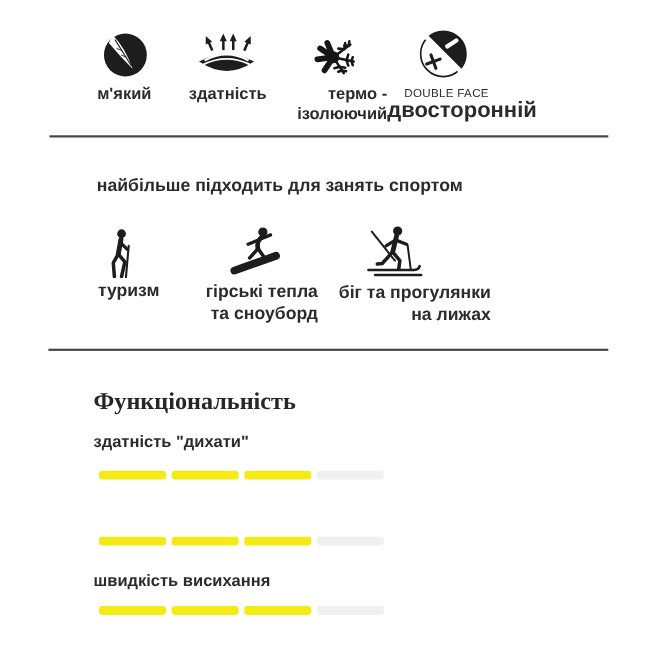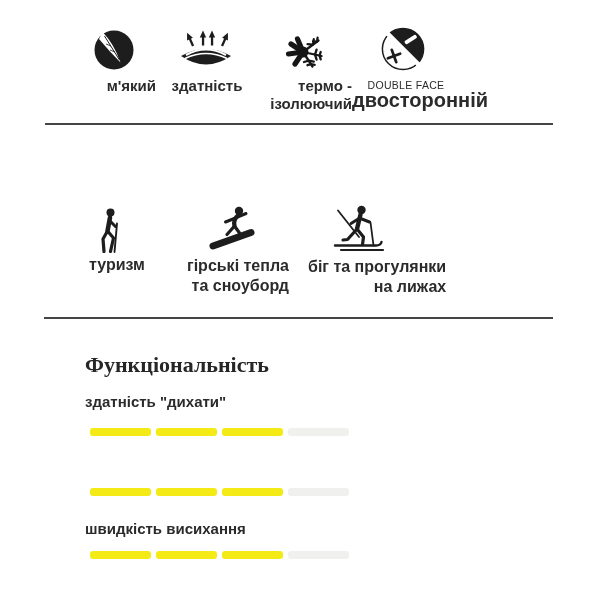--- a/index.html
+++ b/index.html
@@ -89,31 +89,32 @@
       <path d="M8.5,8.5 A20.5,20.5 0 0 1 37.5,37.5 Z" fill="#1d1d1d"></path>
       <rect x="-3" y="20.8" width="52" height="4.4" fill="#ffffff" transform="rotate(45 23 23)"></rect>
       <rect x="24" y="11.6" width="13.5" height="3.8" rx="1.4" fill="#ffffff" transform="rotate(-33 30.7 13.5)"></rect>
       <g transform="rotate(-20 14 30)" stroke="#1d1d1d" stroke-width="2.8" stroke-linecap="round">
         <line x1="14" y1="23.5" x2="14" y2="36.5"></line>
         <line x1="7.5" y1="30" x2="20.5" y2="30"></line>
       </g>
     </svg>
   </div>
 
-  <div class="abs lbl lbl-center" style="left:70px;top:77px;width:86px;text-align:right;">м'який</div>
+  <div class="abs lbl lbl-center" style="left:70px;top:77px;width:86px;">м'який</div>
   <div class="abs lbl lbl-center" style="left:164px;top:77px;width:86px;">здатність</div>
   <div class="abs lbl" style="left:262px;top:77px;width:90px;">
     <div>термо -</div>
     <div>ізолюючий</div>
   </div>
   <div class="abs small-caps" style="left:352px;top:79px;width:108px;">DOUBLE FACE</div>
   <div class="abs dface-lbl" style="left:352px;top:91px;width:108px;">двосторонній</div>
 
   <div class="abs divider" style="left:45px;top:123px;width:508px;"></div>
 
+  <div class="abs section-title" style="left:88px;top:160px;">найбільше підходить для занять спортом</div>
 
   <div class="abs" style="left:94px;top:208px;">
     <svg width="34" height="45" viewBox="0 0 34 45">
       <g stroke="#1d1d1d" fill="none" stroke-linecap="round" stroke-linejoin="round">
         <circle cx="16.5" cy="4.5" r="4" fill="#1d1d1d" stroke="none"></circle>
         <path d="M16,9.5 L13.5,23" stroke-width="4.5"></path>
         <path d="M13.5,23 L9,31 L10,43.5" stroke-width="3.2"></path>
         <path d="M13.5,23 L19.5,30 L16.5,43.5" stroke-width="3.2"></path>
         <path d="M15.5,12.5 L21.5,18.5" stroke-width="3"></path>
         <path d="M23,15.5 L20.5,44" stroke-width="1.9"></path>

